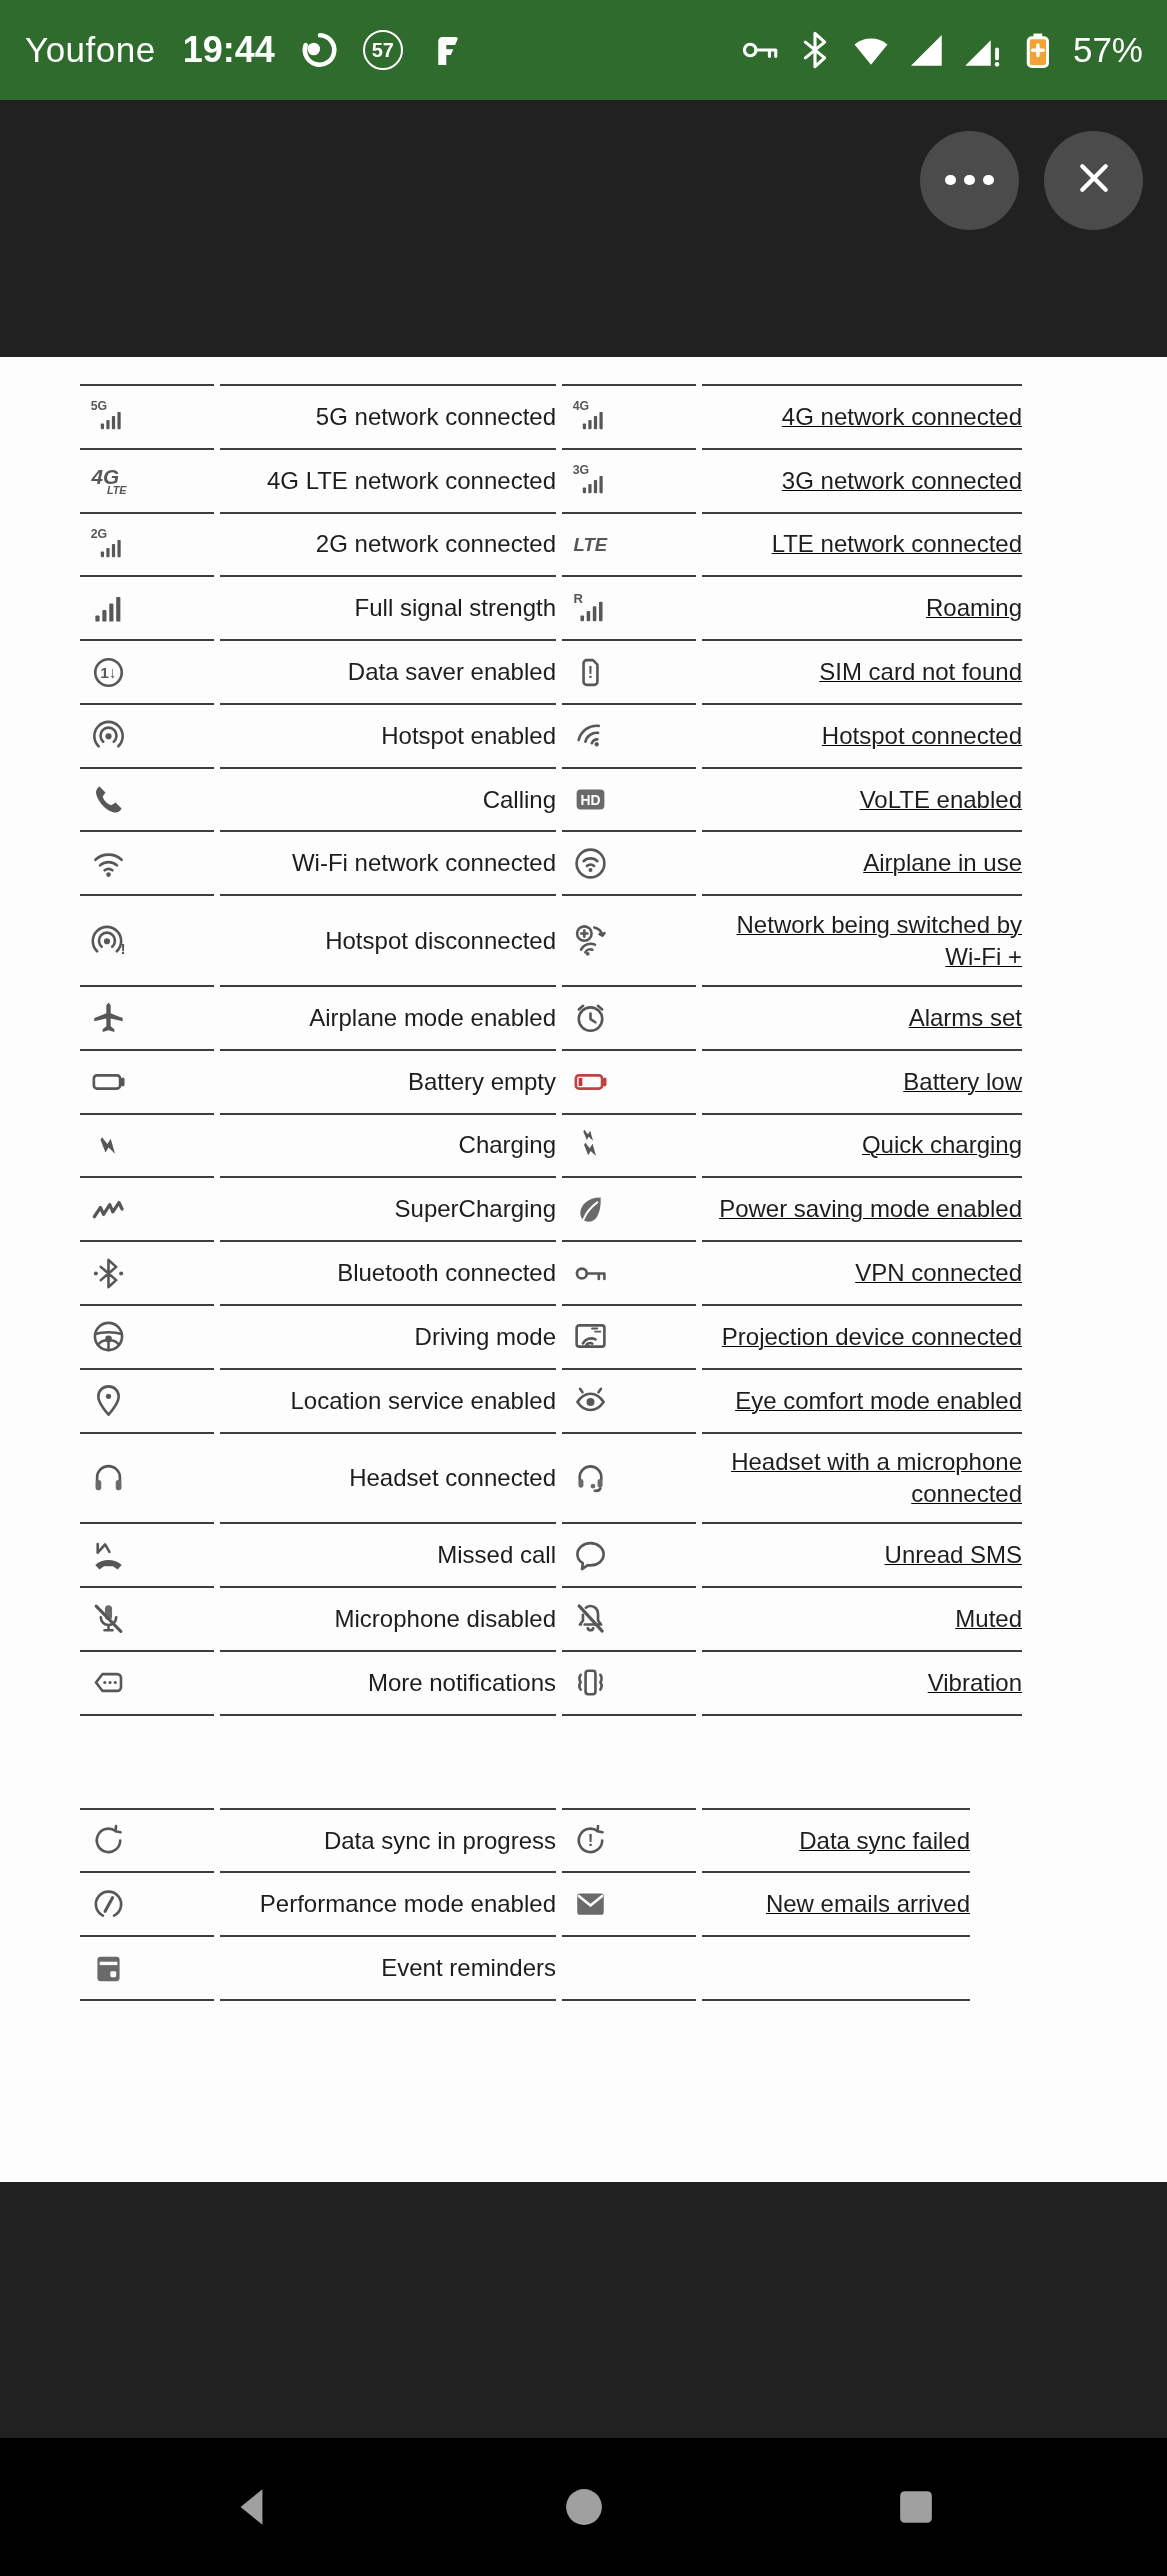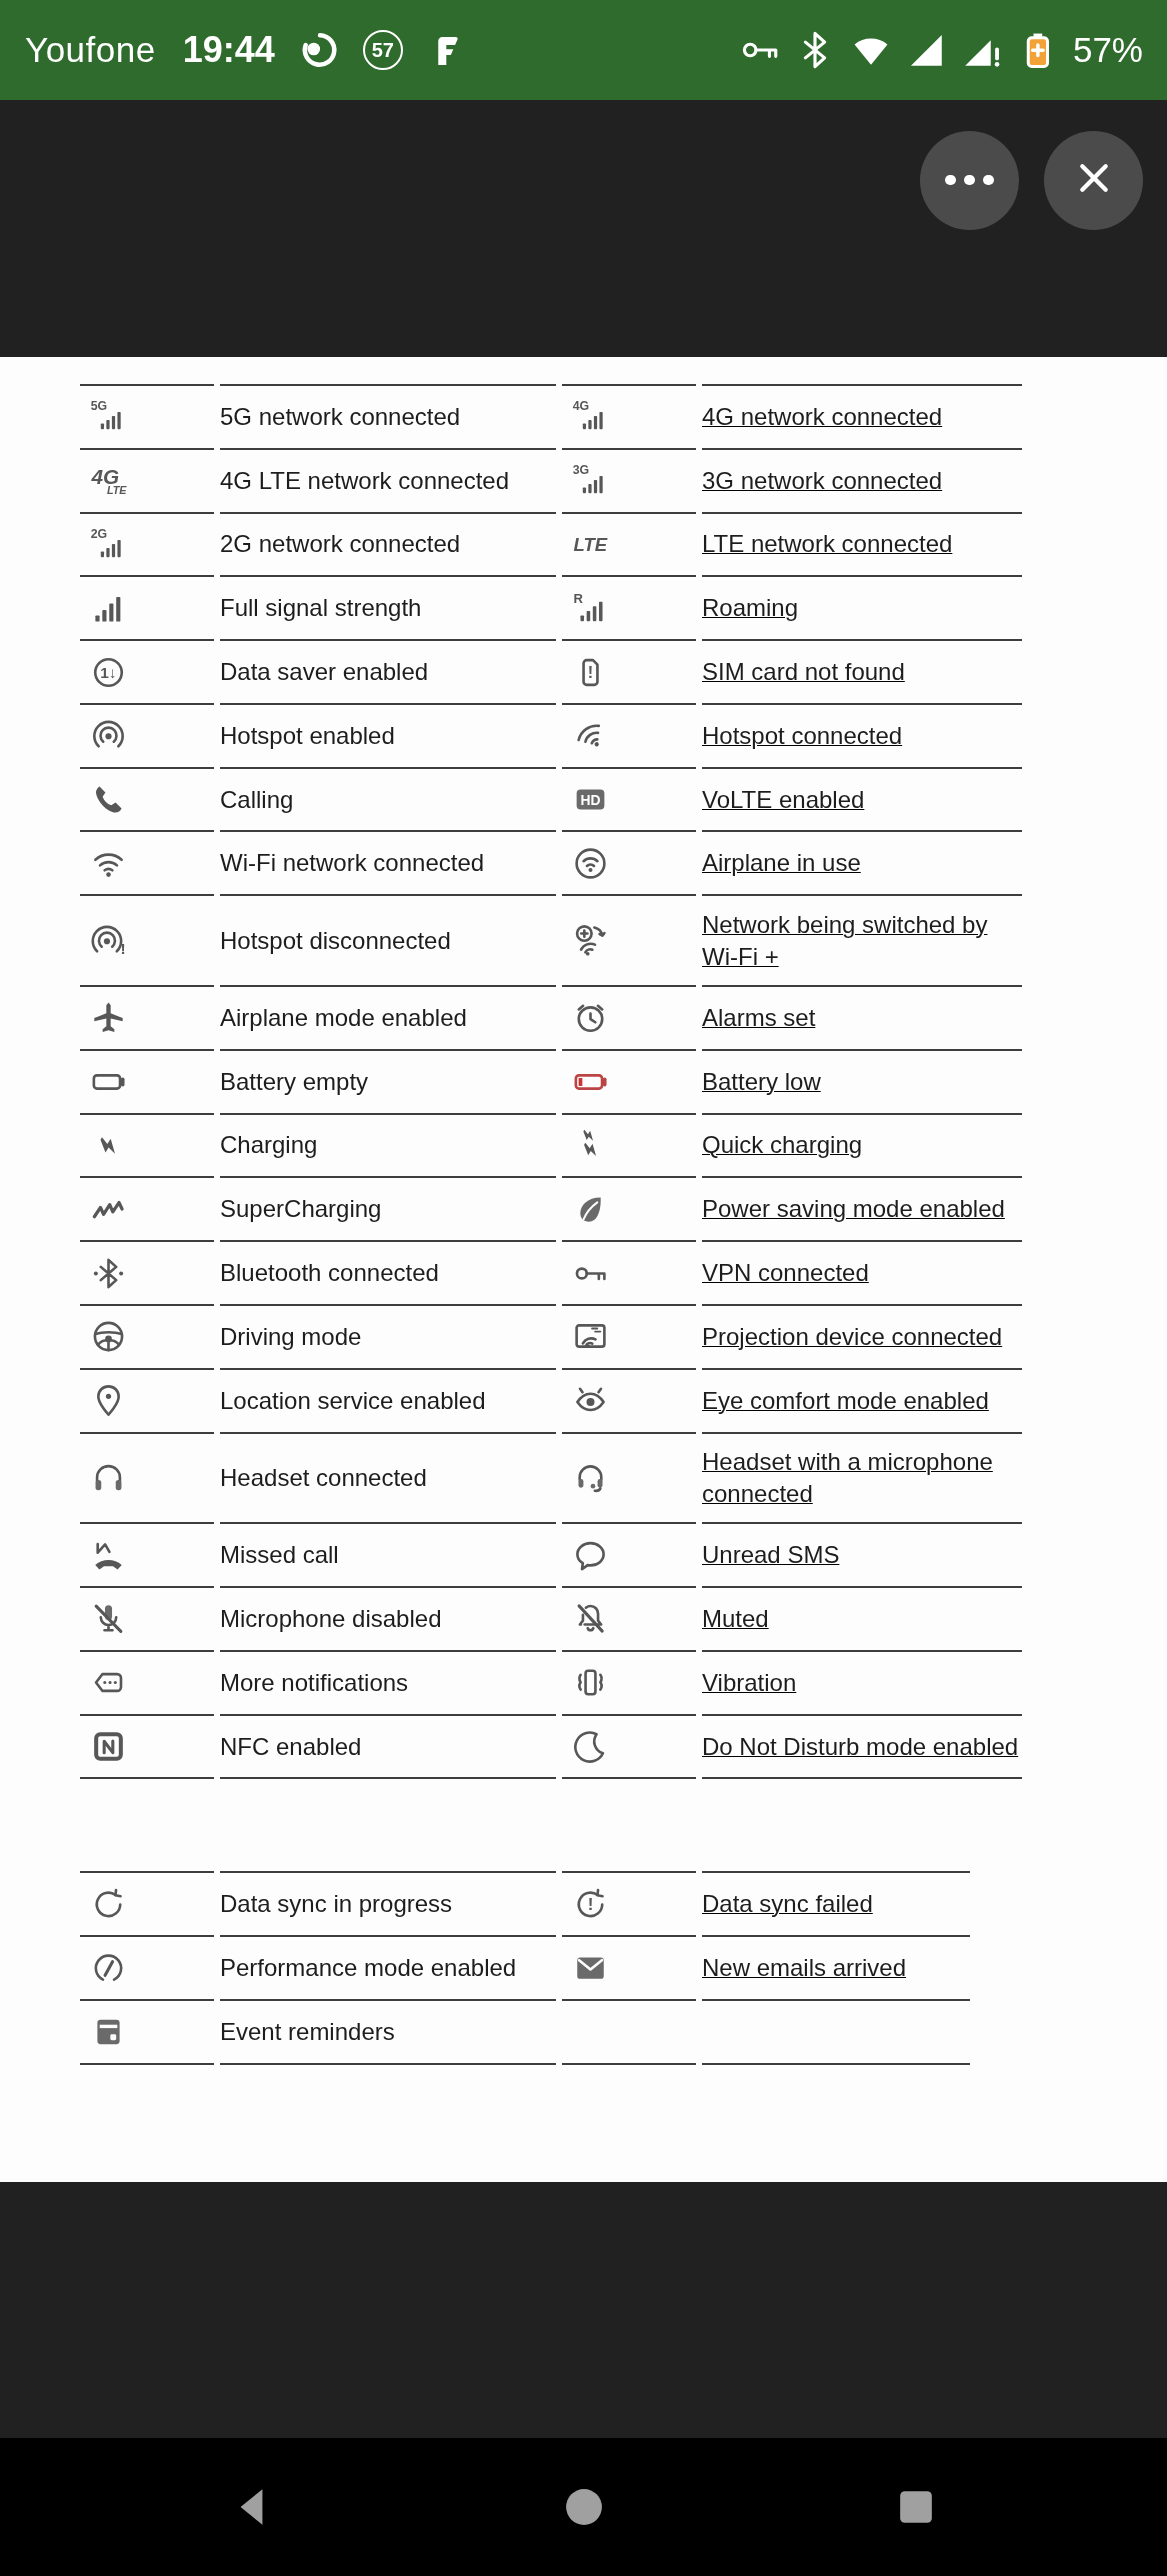--- a/index.html
+++ b/index.html
@@ -1,18 +1,18 @@
 <!DOCTYPE html>
 <html><head>
 <meta charset="utf-8">
 <style>
   * { margin:0; padding:0; box-sizing:border-box; }
   html,body { background:#000; }
   body { font-family:"Liberation Sans", sans-serif; }
-  #screen { position:relative; width:1168px; height:2576px; overflow:hidden; background:#4c1d95; }
+  #screen { position:relative; width:1168px; height:2576px; overflow:hidden; background:#4c1d95;text-align:right; }
 
   
   .status-bar { height:100px; background:#2e6b2d; display:flex; align-items:center; padding:0 25px; color:#fff; }
   .sb-left { display:flex; align-items:center; gap:23px; }
   .sb-carrier { font-size:35px; letter-spacing:0.5px; }
   .sb-time { font-size:36px; font-weight:bold; margin-left:4px; }
   .sb-right { margin-left:auto; display:flex; align-items:center; gap:13.4px; }
   .sb-pct { font-size:35px; }
   .sb-badge { width:40px; height:40px; border:2.4px solid #fff; border-radius:50%; display:flex; align-items:center; justify-content:center; font-size:20px; font-weight:bold; }
   .status-bar .ic svg { width:42px; height:42px; display:block; }
@@ -423,31 +423,20 @@
                   <circle cx="16.4" cy="12" r="1"></circle>
                 </g>
               </svg></span></div>
           <div class="cell label-cell"><span class="legend-label">More notifications</span></div>
           <div class="cell icon-cell"><span class="ic"><svg viewBox="0 0 24 24" fill="none" stroke="#575757" stroke-width="1.7" stroke-linecap="round" stroke-linejoin="round">
                 <rect x="8.8" y="4.4" width="6.4" height="15.2" rx="1.7"></rect>
                 <path d="M5.6 7 c-1.1 1.6 -1.1 3.2 0 4.8 c-1.1 1.6 -1.1 3.2 0 4.8 M18.4 7 c1.1 1.6 1.1 3.2 0 4.8 c1.1 1.6 1.1 3.2 0 4.8"></path>
               </svg></span></div>
           <div class="cell label-cell"><span class="legend-label">Vibration</span></div>
         </div>
-        <div class="t-row">
-          <div class="cell icon-cell"><span class="ic"><svg viewBox="0 0 24 24" fill="none" stroke="#575757" stroke-width="1.7" stroke-linecap="round" stroke-linejoin="round">
-                <rect x="4" y="4" width="16" height="16" rx="2.6" stroke-width="2.6"></rect>
-                <path d="M9.2 16 V8.6 L14.8 16 V8.4" stroke-width="2"></path>
-              </svg></span></div>
-          <div class="cell label-cell"><span class="legend-label">NFC enabled</span></div>
-          <div class="cell icon-cell"><span class="ic"><svg viewBox="0 0 24 24" fill="none" stroke="#575757" stroke-width="1.7" stroke-linecap="round" stroke-linejoin="round">
-                <path d="M14.2 3.4 A9.4 9.4 0 1 0 20.8 14.6 A8 8 0 0 1 14.2 3.4 Z" transform="rotate(12 12 12)"></path>
-              </svg></span></div>
-          <div class="cell label-cell"><span class="legend-label">Do Not Disturb mode enabled</span></div>
-        </div>
       </div>
     <div id="table2" class="legend-table">
         <div class="t-row">
           <div class="cell icon-cell"><span class="ic"><svg viewBox="0 0 24 24" fill="none" stroke="#575757" stroke-width="1.7" stroke-linecap="round" stroke-linejoin="round">
                 <path d="M19.6 12 a7.6 7.6 0 1 1 -3.1 -6.2"></path>
                 <path d="M16.9 2.6 L16.5 6 L19.8 6.6"></path>
               </svg></span></div>
           <div class="cell label-cell"><span class="legend-label">Data sync in progress</span></div>
           <div class="cell icon-cell"><span class="ic"><svg viewBox="0 0 24 24" fill="none" stroke="#575757" stroke-width="1.7" stroke-linecap="round" stroke-linejoin="round">
                 <path d="M19.6 12 a7.6 7.6 0 1 1 -3.1 -6.2"></path>

